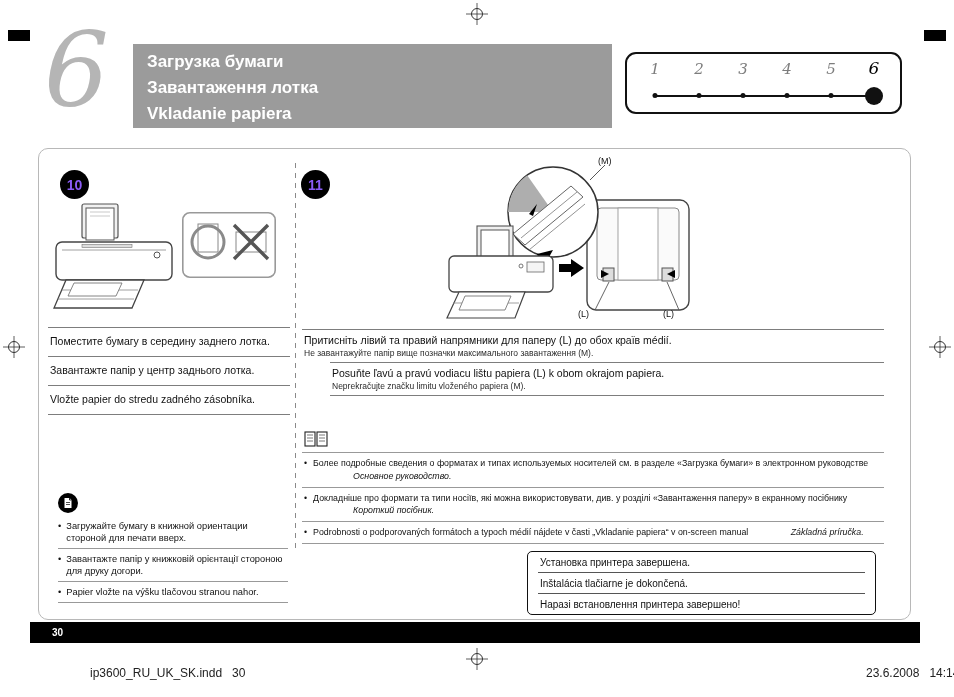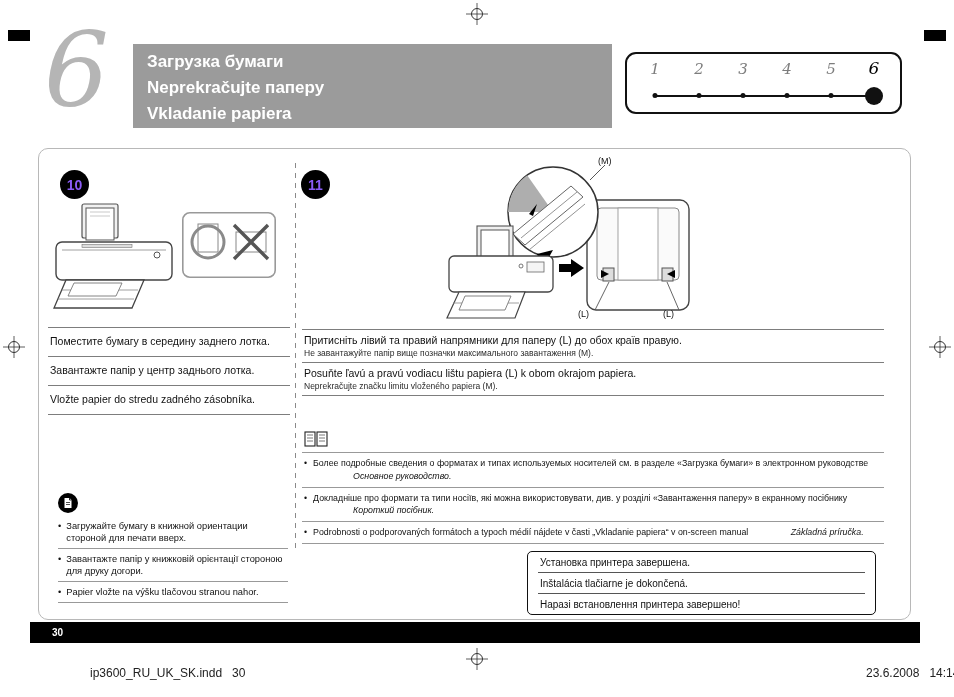--- a/index.html
+++ b/index.html
@@ -38,21 +38,21 @@
   .badge{position:absolute;width:29px;height:29px;border-radius:50%;background:#000;color:#8b5cf6;
          font-weight:bold;font-size:14px;display:flex;align-items:center;justify-content:center;}
 
   
   .instr-left{position:absolute;left:48px;top:327px;width:242px;}
   .instr-row{border-top:1px solid #7d7d7d;padding:7px 2px 8px 2px;font-size:10.5px;line-height:1.25;}
   .instr-left .instr-row:last-child{border-bottom:1px solid #7d7d7d;}
 
   .instr-right{position:absolute;left:302px;top:329px;width:582px;}
   .r-row{border-top:1px solid #7d7d7d;padding:4px 2px 3px 2px;}
-  .instr-right .r-row:last-child{border-bottom:1px solid #7d7d7d;}
+  .instr-right .r-row:last-child{border-bottom:1px solid #7d7d7d;margin-left:28px;}
   .r-main{font-size:10.5px;line-height:1.25;}
   .r-sub{font-size:8.5px;color:#2a2a2a;line-height:1.3;margin-top:1px;}
 
   
   .notes-left{position:absolute;left:58px;top:516px;width:230px;}
   .note-row{display:flex;gap:5px;font-size:9.3px;line-height:1.3;
             border-bottom:1px solid #999;padding:4px 0;}
   .refs{position:absolute;left:302px;top:452px;width:582px;border-top:1px solid #999;}
   .ref-row{display:flex;gap:6px;font-size:8.8px;line-height:1.45;
            border-bottom:1px solid #999;padding:4px 2px;}
@@ -94,21 +94,21 @@
     <path d="M11,0 V22 M0,11 H22" stroke="#333" stroke-width="0.8"></path>
   </svg>
   <svg class="regmark" style="left:466px;top:648px;" viewBox="0 0 22 22">
     <circle cx="11" cy="11" r="5.5" fill="none" stroke="#333" stroke-width="1"></circle>
     <path d="M11,0 V22 M0,11 H22" stroke="#333" stroke-width="0.8"></path>
   </svg>
 
   <div class="big-step">6</div>
   <div class="title-bar">
     <div class="title-line">Загрузка бумаги</div>
-    <div class="title-line">Neprekračujte паперу</div>
+    <div class="title-line">Завантаження лотка</div>
     <div class="title-line">Vkladanie papiera</div>
   </div>
 
   <div class="progress">
     <span class="pnum" style="left:28px;">1</span>
     <span class="pnum" style="left:72px;">2</span>
     <span class="pnum" style="left:116px;">3</span>
     <span class="pnum" style="left:160px;">4</span>
     <span class="pnum" style="left:204px;">5</span>
     <span class="pnum active" style="left:247px;">6</span>
@@ -214,21 +214,21 @@
     <path d="M28,153 H94" stroke="#888" stroke-width="0.8"></path>
     <path d="M40,146 L86,146 L80,160 L34,160 Z" fill="#fff" stroke="#777" stroke-width="0.9"></path>
   </svg>
 
   <span class="ill-label" style="left:598px;top:156px;">(M)</span>
   <span class="ill-label" style="left:578px;top:309px;">(L)</span>
   <span class="ill-label" style="left:663px;top:309px;">(L)</span>
 
   <div class="instr-right">
     <div class="r-row">
-      <div class="r-main">Притисніть лівий та правий напрямники для паперу (L) до обох країв правую.</div>
+      <div class="r-main">Притисніть лівий та правий напрямники для паперу (L) до обох країв médií.</div>
       <div class="r-sub">Не завантажуйте папір вище позначки максимального завантаження (M).</div>
     </div>
     <div class="r-row">
       <div class="r-main">Posuňte ľavú a pravú vodiacu lištu papiera (L) k obom okrajom papiera.</div>
       <div class="r-sub">Neprekračujte značku limitu vloženého papiera (M).</div>
     </div>
   </div>
 
   <svg class="abs" style="left:304px;top:431px;" width="24" height="17" viewBox="0 0 24 17">
     <rect x="1" y="1" width="10" height="14" fill="#fff" stroke="#222" stroke-width="1.1"></rect>

